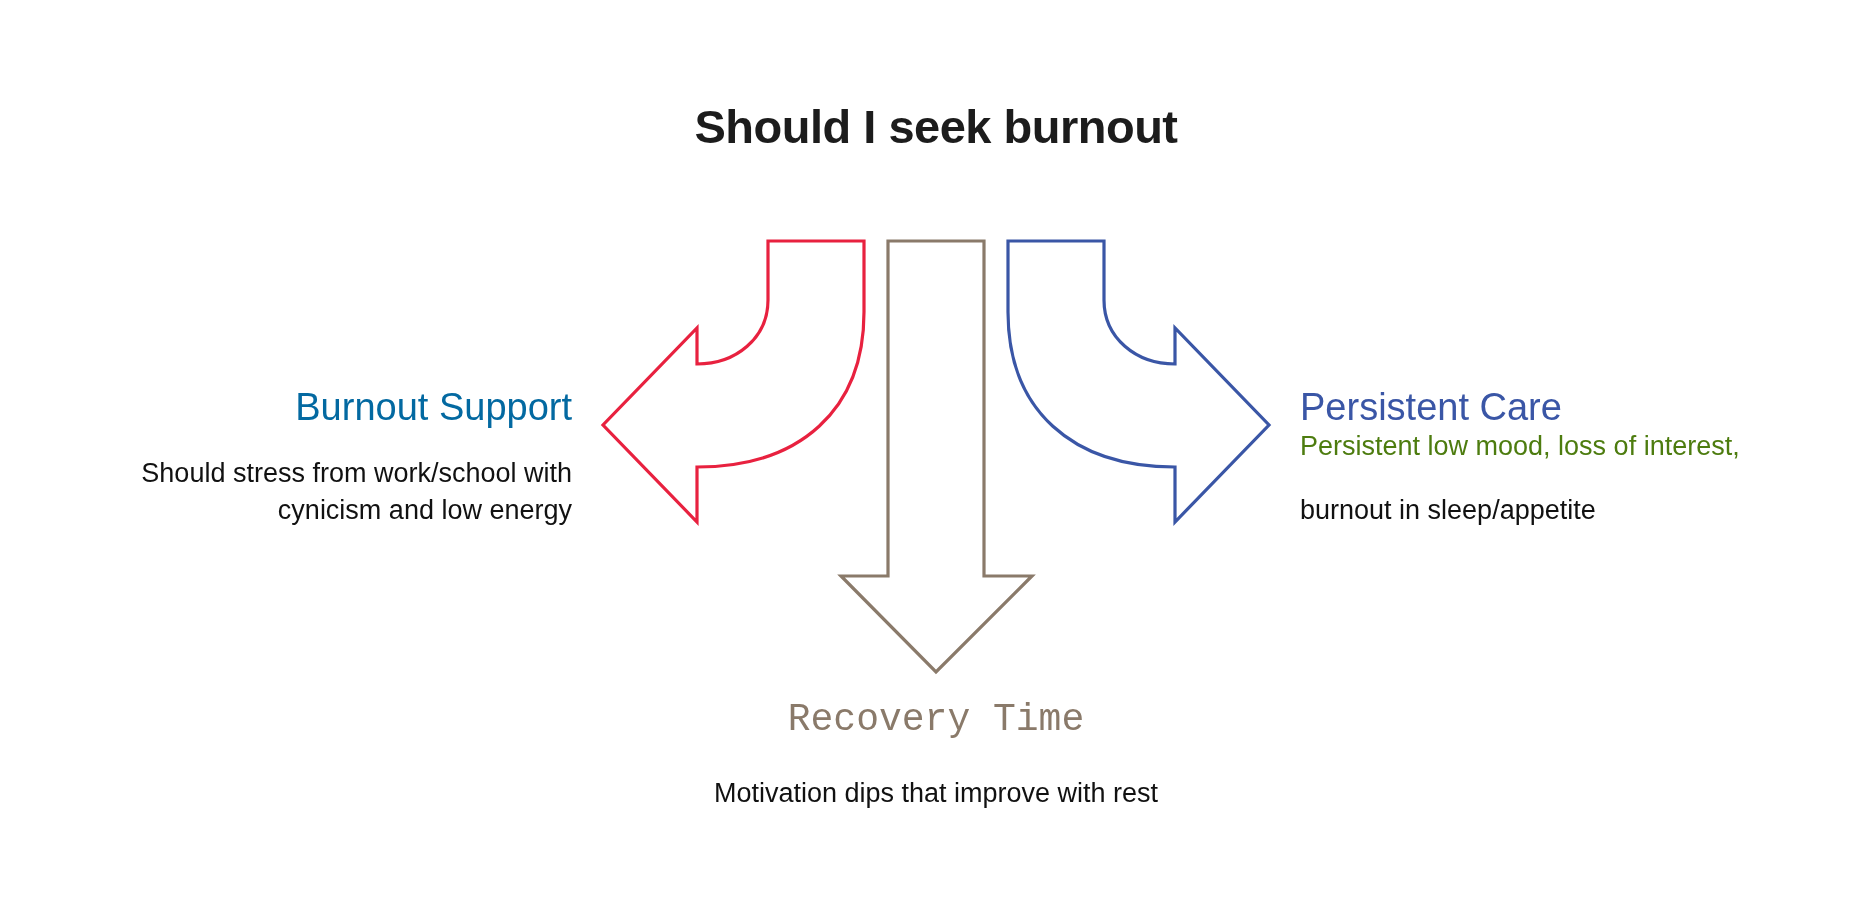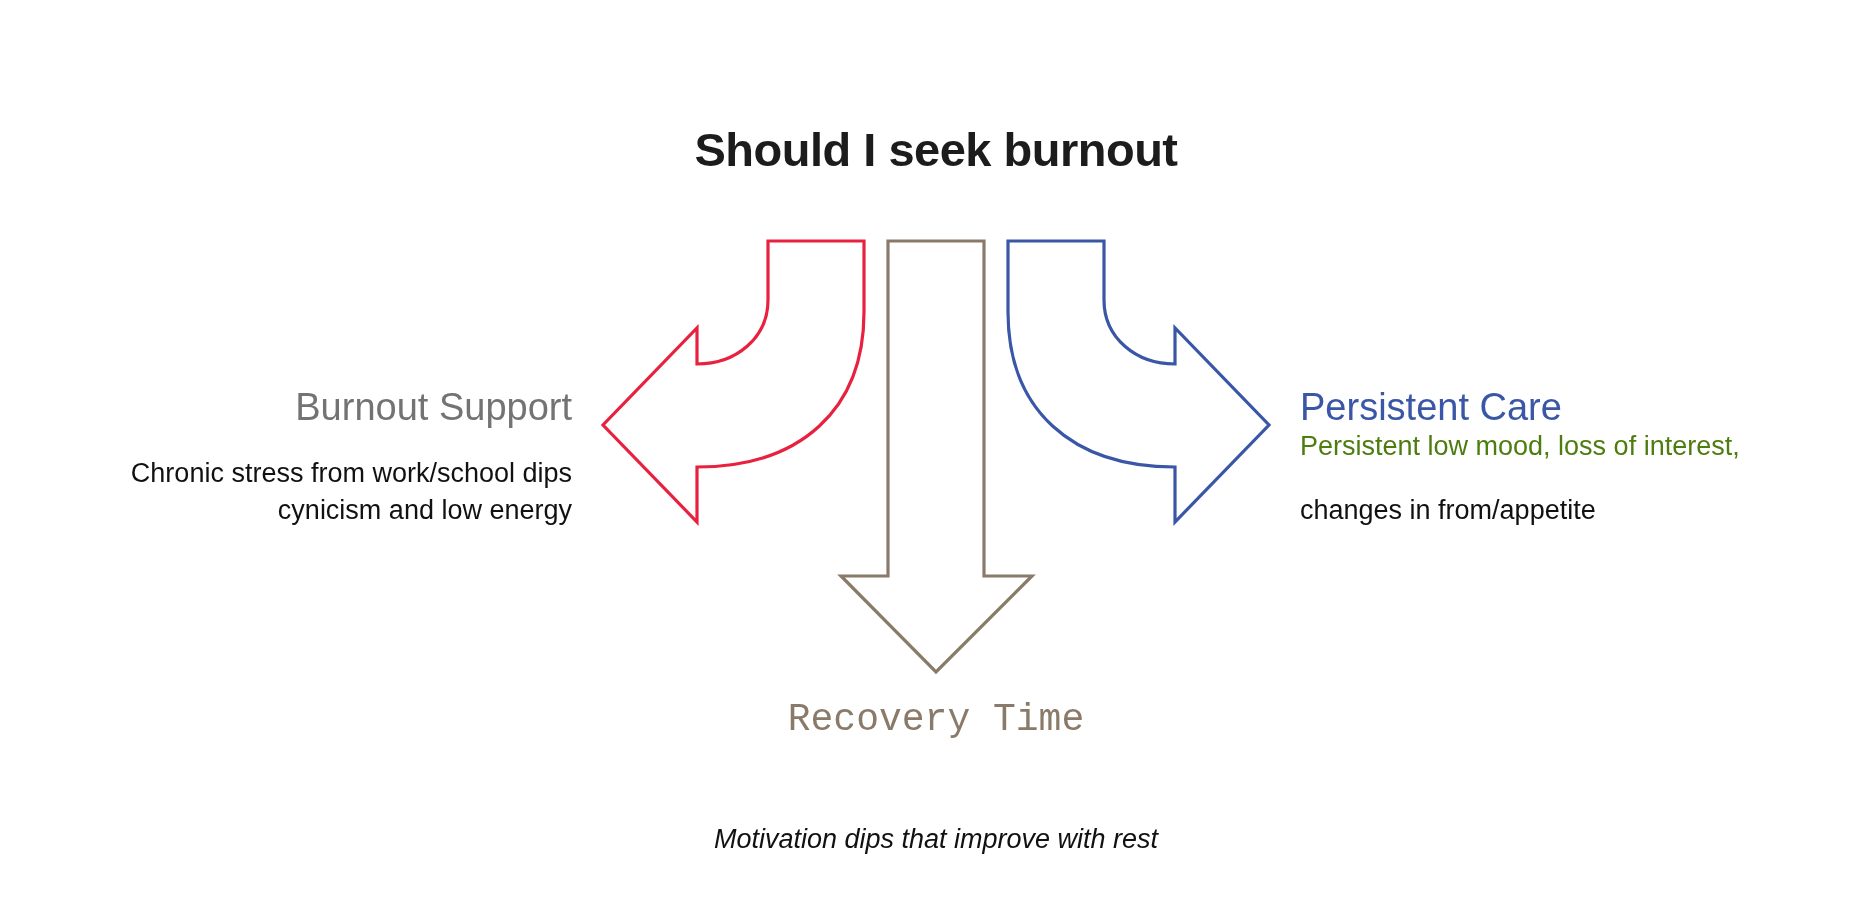--- a/index.html
+++ b/index.html
@@ -1,21 +1,21 @@
 <!DOCTYPE html>
 <html><head>
   <meta charset="utf-8">
   <style>
     html, body { margin: 0; padding: 0; background: #ffffff; }
     body { width: 1872px; height: 912px; position: relative; overflow: hidden;
            font-family: "Liberation Sans", "DejaVu Sans", sans-serif; }
     .title { position: absolute; left: 0; width: 1872px; top: 96px; text-align: center;
              font-weight: bold; font-size: 47px; line-height: 61px; color: #1c1c1c;
              letter-spacing: -0.5px; }
-    .title div { white-space: nowrap; margin-top: 23px; }
+    .title div { white-space: nowrap; }
     svg.arrows { position: absolute; left: 0; top: 0; }
     .label { position: absolute; font-size: 38px; line-height: 44px; white-space: nowrap; }
     .desc { position: absolute; font-size: 27px; line-height: 37px; color: #111111; white-space: nowrap; }
     .left { right: 1300px; text-align: right; }
     .right { left: 1300px; text-align: left; }
     .center { left: 0; width: 1872px; text-align: center; }
   </style>
 </head>
 <body>
 
@@ -25,22 +25,22 @@
 
 <svg class="arrows" width="1872" height="912" viewBox="0 0 1872 912">
 
   <path id="arrow-burnout" fill="none" stroke-width="3.2" stroke-linejoin="miter" d="M768 241 L864 241 L864 312 C864 410 800 467 697 467 L697 522 L603 425 L697 328 L697 364 C736 364 768 338 768 300 Z" stroke="#e8213f"></path>
 
   <path id="arrow-recovery" fill="none" stroke-width="3.2" stroke-linejoin="miter" d="M888 241 L984 241 L984 576 L1032 576 L936 672 L841 576 L888 576 Z" stroke="#8a7a6a"></path>
 
   <path id="arrow-depression" fill="none" stroke-width="3.2" stroke-linejoin="miter" d="M1104 241 L1008 241 L1008 312 C1008 410 1072 467 1175 467 L1175 522 L1269 425 L1175 328 L1175 364 C1136 364 1104 338 1104 300 Z" stroke="#3a56a6"></path>
 </svg>
 
-<div class="label left" style="top: 385px; color: #737373;">Burnout Support</div>
-<div class="desc left" style="top: 455px; color: rgb(17, 17, 17);">Chronic stress from work/school dips</div>
+<div class="label left" style="top: 385px; color: #0369a1;">Burnout Support</div>
+<div class="desc left" style="top: 455px; color: rgb(17, 17, 17);">Should stress from work/school with</div>
 <div class="desc left" style="top: 492px; color: rgb(17, 17, 17);">cynicism and low energy</div>
 
 <div class="label right" style="top: 385px; color: rgb(58, 86, 166);">Persistent Care</div>
 <div class="desc right" style="top: 428px; color: #4d7c0f;">Persistent low mood, loss of interest,</div>
-<div class="desc right" style="top: 492px; color: rgb(17, 17, 17);">changes in from/appetite</div>
+<div class="desc right" style="top: 492px; color: rgb(17, 17, 17);">burnout in sleep/appetite</div>
 
 <div class="label center" style="top: 698px; color: rgb(138, 122, 106); font-family: Liberation Mono, monospace;">Recovery Time</div>
-<div class="desc center" style="top: 821px; color: rgb(17, 17, 17); font-style: italic;">Motivation dips that improve with rest</div>
+<div class="desc center" style="top: 775px; color: rgb(17, 17, 17);">Motivation dips that improve with rest</div>
 
 </body></html>

